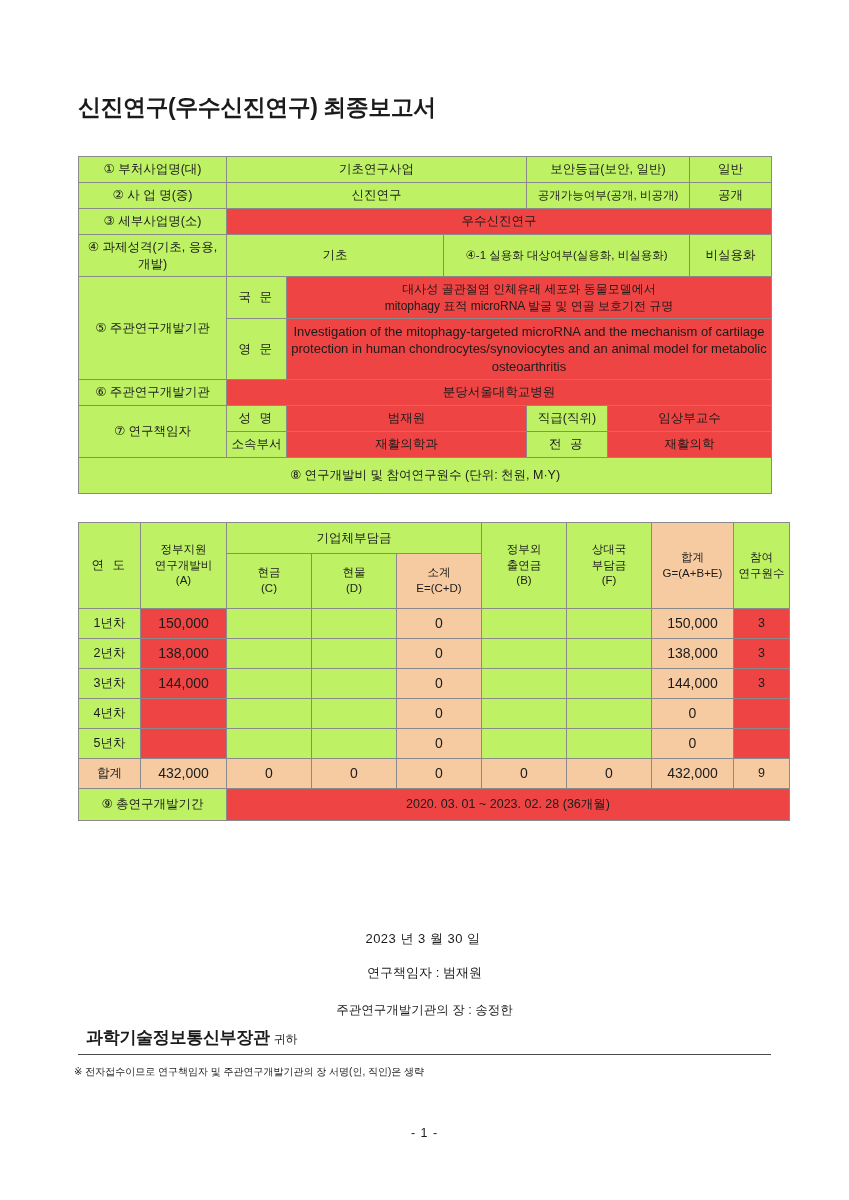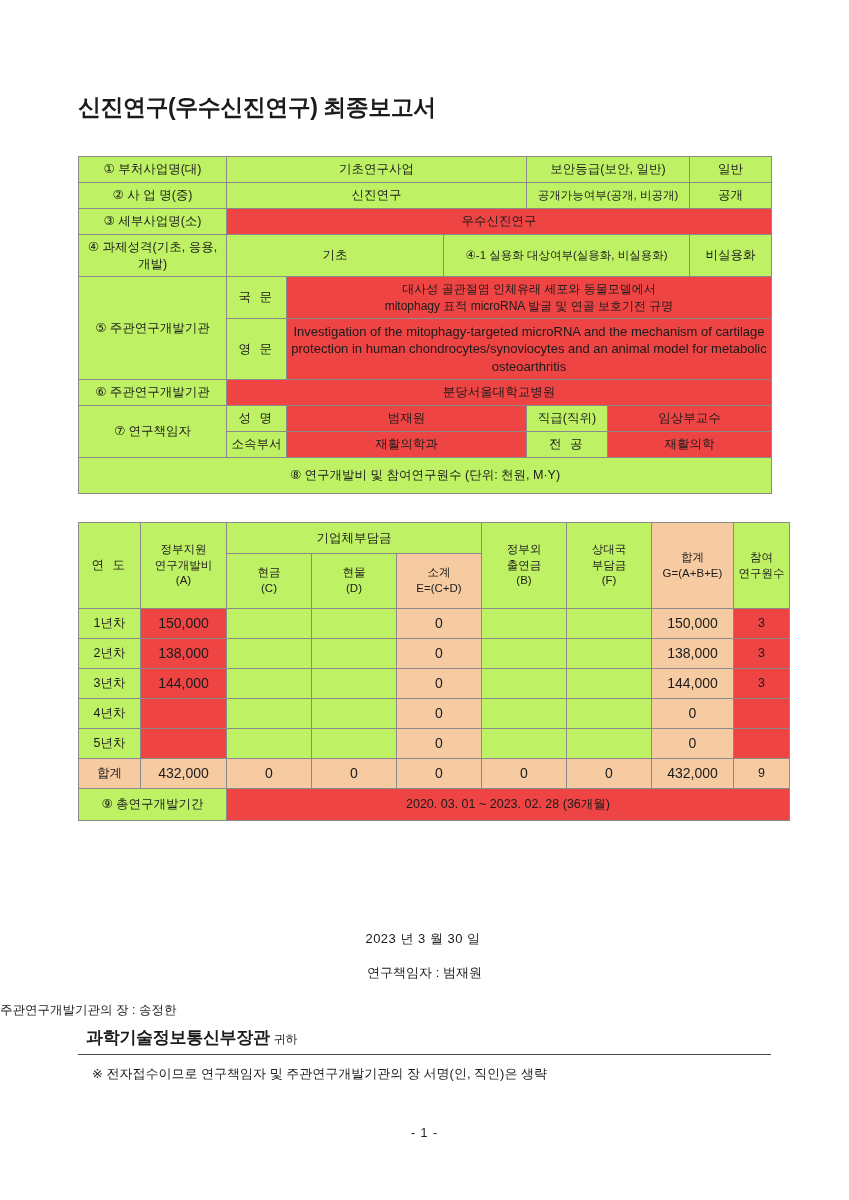--- a/index.html
+++ b/index.html
@@ -89,20 +89,21 @@
     top: 964px;
     width: 849px;
     text-align: center;
     font-size: 13px;
   }
   .sig-org {
     position: absolute;
     left: 0;
     top: 1002px;
     width: 849px;
+    text-align: center;
     font-size: 12.5px;
   }
   .addressee {
     position: absolute;
     left: 86px;
     top: 1026px;
     font-size: 17px;
     font-weight: bold;
     letter-spacing: -0.3px;
   }
@@ -114,23 +115,23 @@
   .hr-line {
     position: absolute;
     left: 78px;
     top: 1054px;
     width: 693px;
     height: 1px;
     background: #4a4a4a;
   }
   .note {
     position: absolute;
-    left: 92px;
+    left: 74px;
     top: 1065px;
-    font-size: 13px;
+    font-size: 10px;
     text-align: right;
   }
   .pageno {
     position: absolute;
     left: 0;
     top: 1126px;
     width: 849px;
     text-align: center;
     font-size: 12.5px;
     letter-spacing: 1px;

